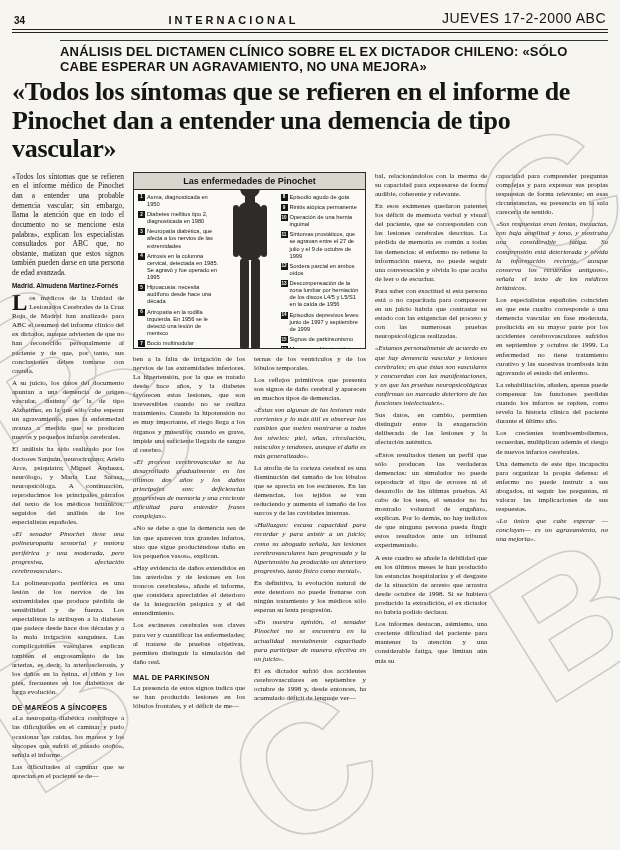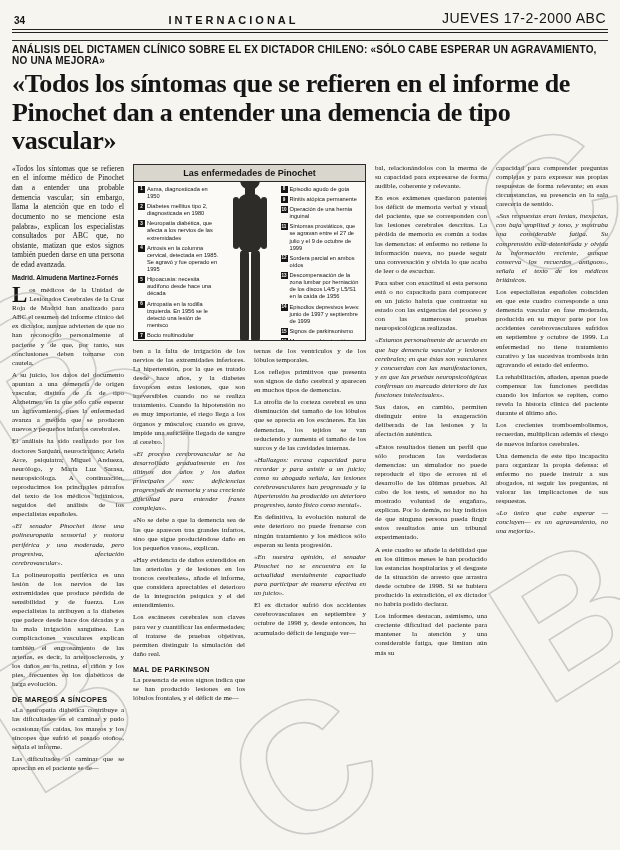--- a/index.html
+++ b/index.html
@@ -13,21 +13,21 @@
   
   .masthead{display:flex;justify-content:space-between;align-items:flex-end;
     font-family:"Liberation Sans", sans-serif;padding:4px 2px 3px;border-bottom:1px solid #222;}
   .page-num{font-weight:bold;font-size:10px;}
   .section-title{font-weight:bold;font-size:11px;letter-spacing:3px;}
   .edition-date{font-size:14px;letter-spacing:.5px;}
   .hairline{height:1px;background:#222;margin-top:2px;}
 
   
   .kicker{margin-top:7px;padding-top:3px;border-top:1px solid #333;
-    font-family:"Liberation Sans", sans-serif;font-weight:bold;font-size:10px;letter-spacing:.2px;}
+    font-family:"Liberation Sans", sans-serif;font-weight:bold;font-size:13px;letter-spacing:.2px;margin-left:48px;}
   h1.headline{margin:4px 0 8px;font-size:26px;line-height:1.1;font-weight:bold;letter-spacing:-.3px;}
 
   
   .body-grid{display:grid;grid-template-columns:repeat(5,1fr);column-gap:9px;
     grid-template-rows:auto 1fr;height:652px;overflow:hidden;}
   .col{overflow:hidden;font-size:7px;line-height:1.3;}
   .col-1{grid-column:1;grid-row:1/3;}
   .col-2{grid-column:2;grid-row:2;}
   .col-3{grid-column:3;grid-row:2;}
   .col-4{grid-column:4;grid-row:1/3;}
@@ -199,20 +199,21 @@
         <p class="para">«Hay evidencia de daños extendidos en las arteriolas y de lesiones en los troncos cerebrales», añade el informe, que considera apreciables el deterioro de la integración psíquica y el del entendimiento.</p>
         <p class="para">Los escáneres cerebrales son claves para ver y cuantificar las enfermedades; al tratarse de pruebas objetivas, permiten distinguir la simulación del daño real.</p>
         <p class="para subhead">MAL DE PARKINSON</p>
         <p class="para">La presencia de estos signos indica que se han producido lesiones en los lóbulos frontales, y el déficit de me—</p>
       </div>
 
     <div class="col col-3">
 
     <p class="para">ternas de los ventrículos y de los lóbulos temporales.</p>
         <p class="para">Los reflejos primitivos que presenta son signos de daño cerebral y aparecen en muchos tipos de demencias.</p>
+        <p class="para quote">«Éstas son algunas de las lesiones más corrientes y lo más útil es observar los cambios que suelen mostrarse a todos los niveles: piel, uñas, circulación, músculos y tendones, aunque el daño es más generalizado».</p>
         <p class="para">La atrofia de la corteza cerebral es una disminución del tamaño de los lóbulos que se aprecia en los escáneres. En las demencias, los tejidos se van reduciendo y aumenta el tamaño de los surcos y de las cavidades internas.</p>
         <p class="para quote">«Hallazgos: escasa capacidad para recordar y para asistir a un juicio; como su abogado señala, las lesiones cerebrovasculares han progresado y la hipertensión ha producido un deterioro progresivo, tanto físico como mental».</p>
         <p class="para">En definitiva, la evolución natural de este deterioro no puede frenarse con ningún tratamiento y los médicos sólo esperan su lenta progresión.</p>
         <p class="para quote">«En nuestra opinión, el senador Pinochet no se encuentra en la actualidad mentalmente capacitado para participar de manera efectiva en un juicio».</p>
         <p class="para">El ex dictador sufrió dos accidentes cerebrovasculares en septiembre y octubre de 1998 y, desde entonces, ha acumulado déficit de lenguaje ver—</p>
       </div>
 
     <div class="col col-4">
 
     <p class="para">bal, relacionándolos con la merma de su capacidad para expresarse de forma audible, coherente y relevante.</p>

